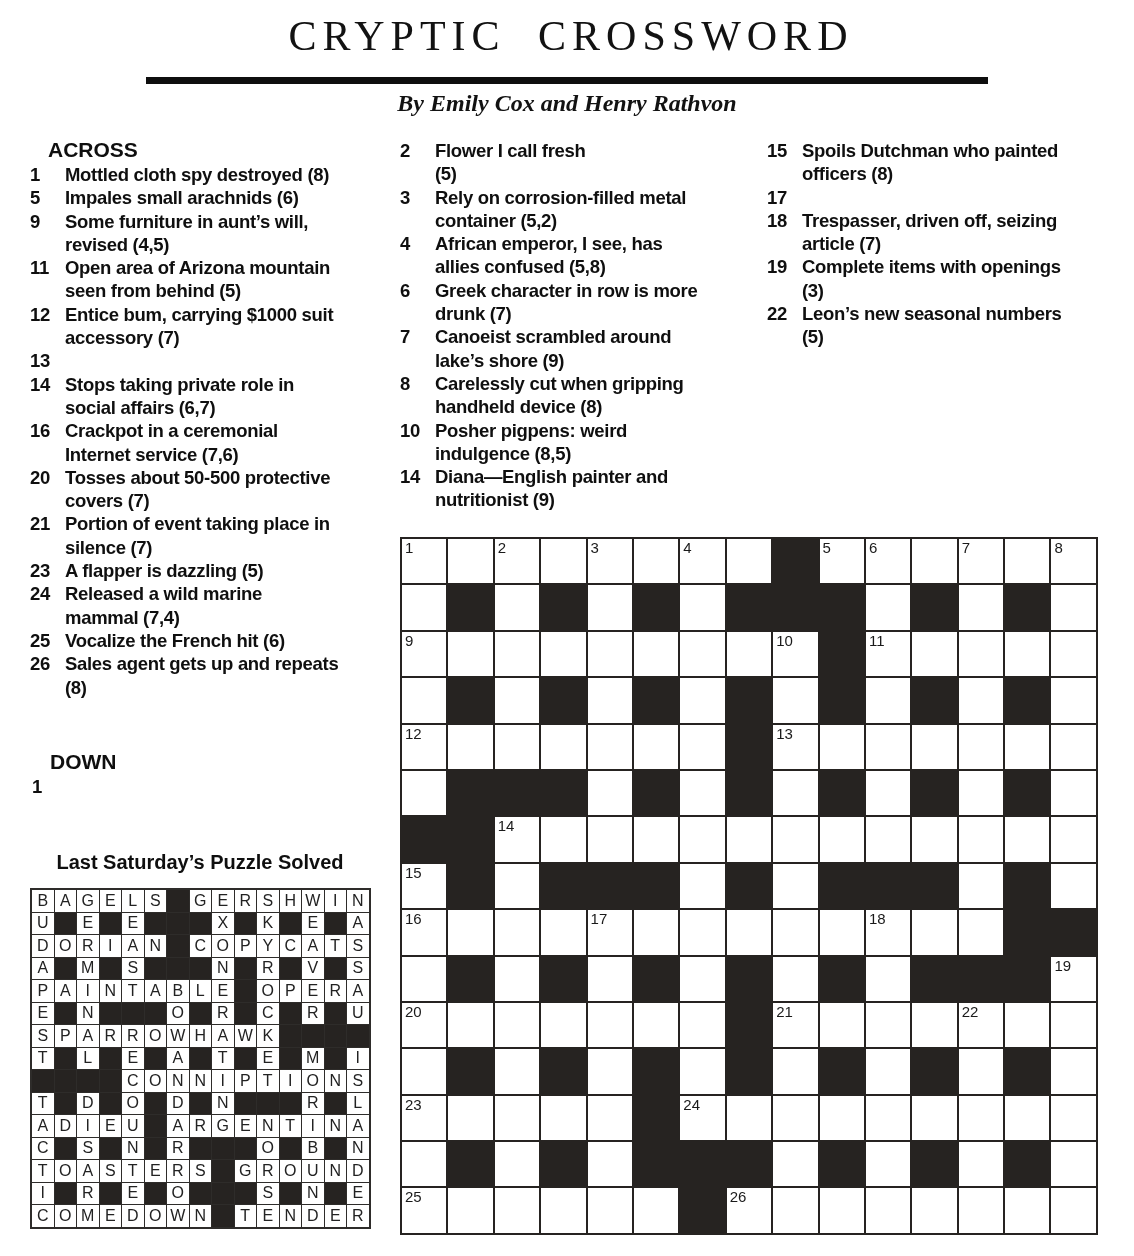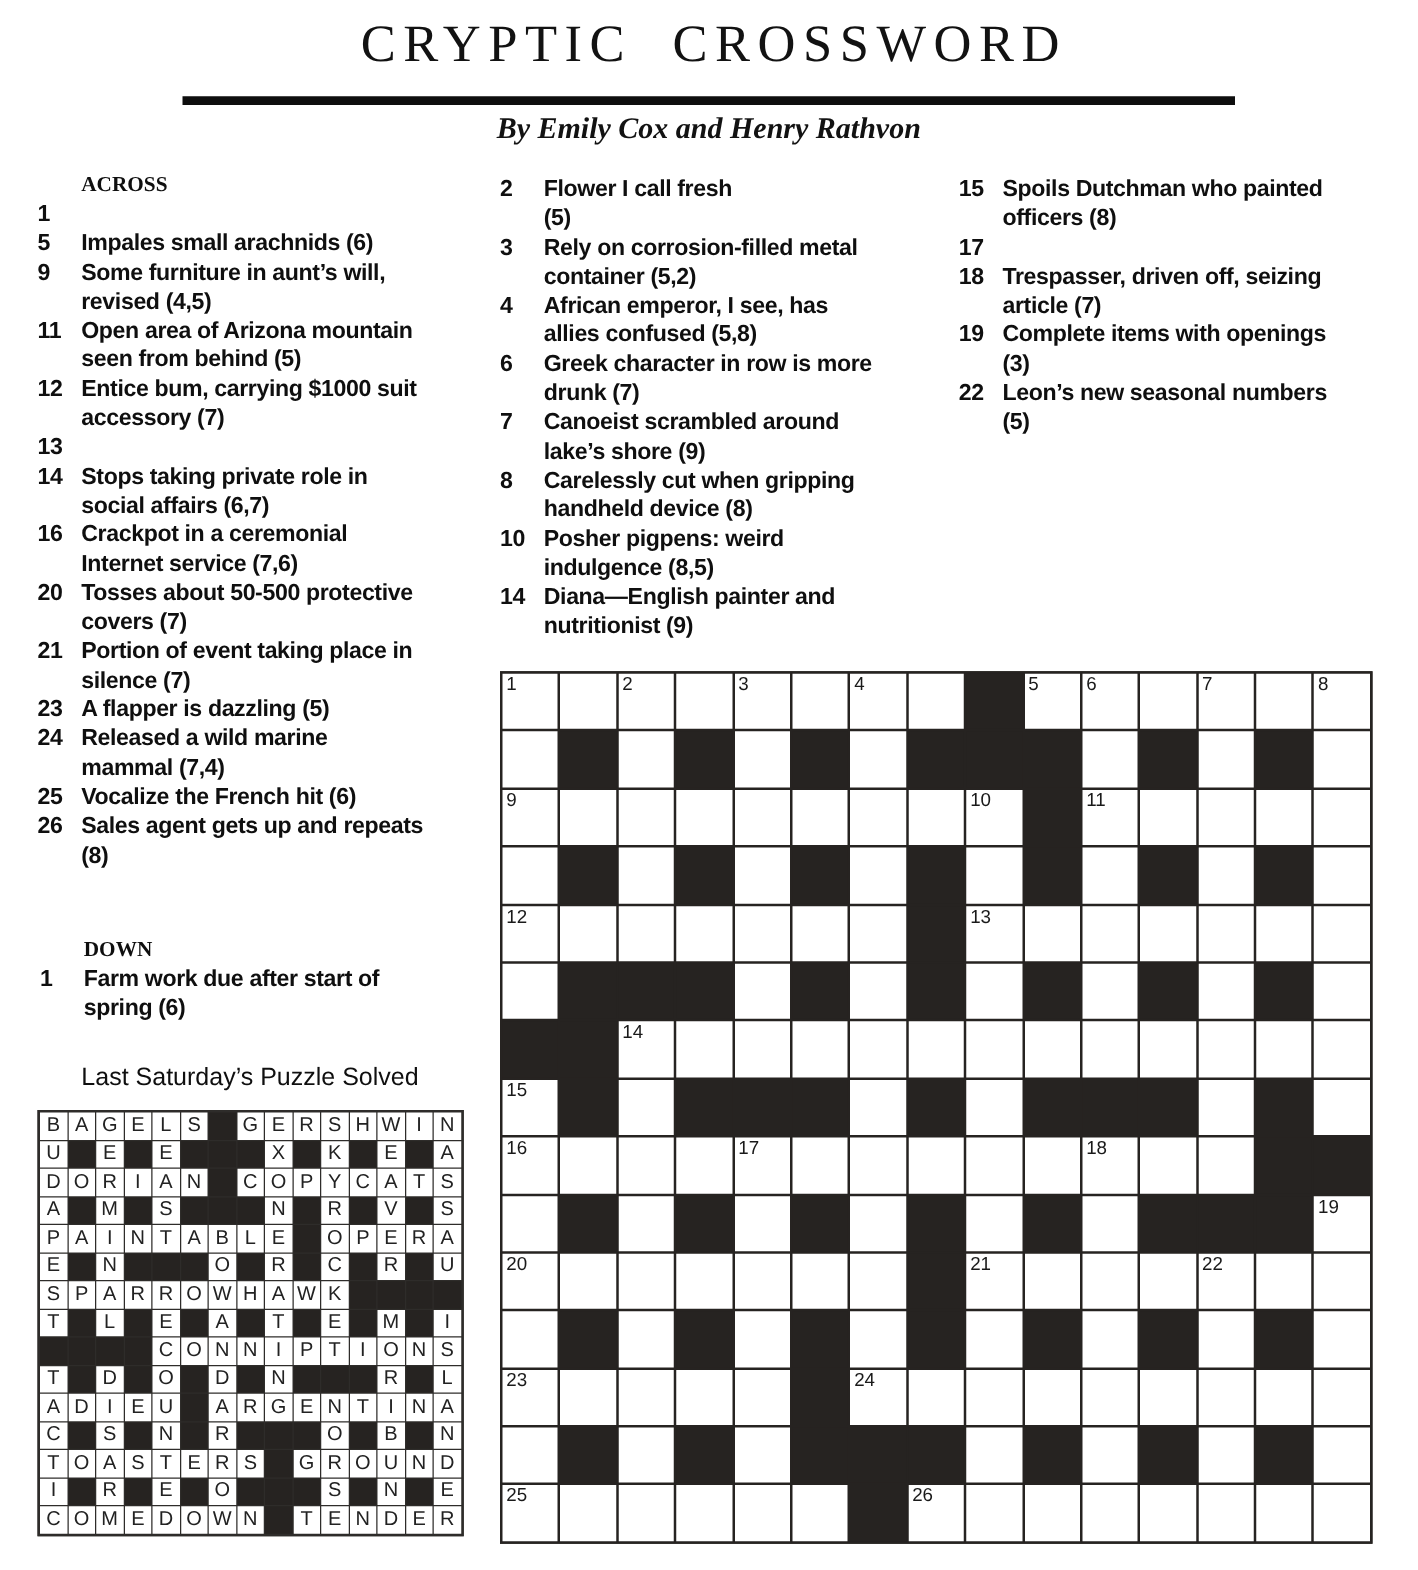--- a/index.html
+++ b/index.html
@@ -13,28 +13,28 @@
   .byline{position:absolute;top:90px;left:0;width:100%;text-align:center;
           font-family:"Liberation Serif",serif;font-style:italic;font-weight:700;
           font-size:24px;color:#121212;}
 
   .col{position:absolute;}
   .across-col{left:30px;top:138px;width:356px;}
   .down-col1 {left:32px;top:750px;width:356px;}
   .down-col2 {left:400px;top:139px;width:352px;}
   .down-col3 {left:767px;top:139px;width:364px;}
 
-  .list-header{margin:0 0 1px 35px;font-size:17px;font-weight:700;font-family:Liberation Serif, serif;}
+  .list-header{margin:0 0 1px 18px;font-size:21px;font-weight:700;}
   .clue{display:flex;align-items:flex-start;}
   .clue-num{flex:0 0 35px;font-weight:700;font-size:18.5px;line-height:23.3px;letter-spacing:-0.3px;}
   .clue-text{font-weight:700;font-size:18.5px;line-height:23.3px;letter-spacing:-0.3px;
              white-space:pre-line;}
 
   .solved-caption{position:absolute;left:24px;top:851px;width:352px;text-align:center;
-                  font-size:20px;font-weight:400;}
+                  font-size:20px;font-weight:700;}
 
   #solved-grid{position:absolute;left:30px;top:888px;display:grid;
                grid-template-columns:repeat(15,21.5px);grid-auto-rows:21.5px;gap:1px;
                background:#2e2c2a;border:2px solid #2e2c2a;}
   .scell{background:#fff;display:flex;align-items:center;justify-content:center;
          font-size:16px;font-weight:400;color:#222;}
   .scell.black{background:var(--cell-black,#262321);}
 
   #main-grid{position:absolute;left:400px;top:537px;display:grid;
              grid-template-columns:repeat(15,44.4px);grid-auto-rows:44.4px;gap:2px;
@@ -50,20 +50,21 @@
 
   <h1 class="title">CRYPTIC CROSSWORD</h1>
   <div class="rule"></div>
   <div class="byline">By Emily Cox and Henry Rathvon</div>
 
   <section class="col across-col">
     <h2 class="list-header">ACROSS</h2>
     <div class="clue-list">
         <div class="clue">
           <span class="clue-num">1</span>
+          <span class="clue-text">Mottled cloth spy destroyed (8)</span>
         </div>
         <div class="clue">
           <span class="clue-num">5</span>
           <span class="clue-text">Impales small arachnids (6)</span>
         </div>
         <div class="clue">
           <span class="clue-num">9</span>
           <span class="clue-text">Some furniture in aunt’s will,
 revised (4,5)</span>
         </div>
@@ -119,22 +120,20 @@
 (8)</span>
         </div>
       </div>
   </section>
 
   <section class="col down-col1">
     <h2 class="list-header">DOWN</h2>
     <div class="clue-list">
         <div class="clue">
           <span class="clue-num">1</span>
-          <span class="clue-text">Farm work due after start of
-spring (6)</span>
         </div>
       </div>
   </section>
 
   <section class="col down-col2">
     <div class="clue-list">
         <div class="clue">
           <span class="clue-num">2</span>
           <span class="clue-text">Flower I call fresh
 (5)</span>

